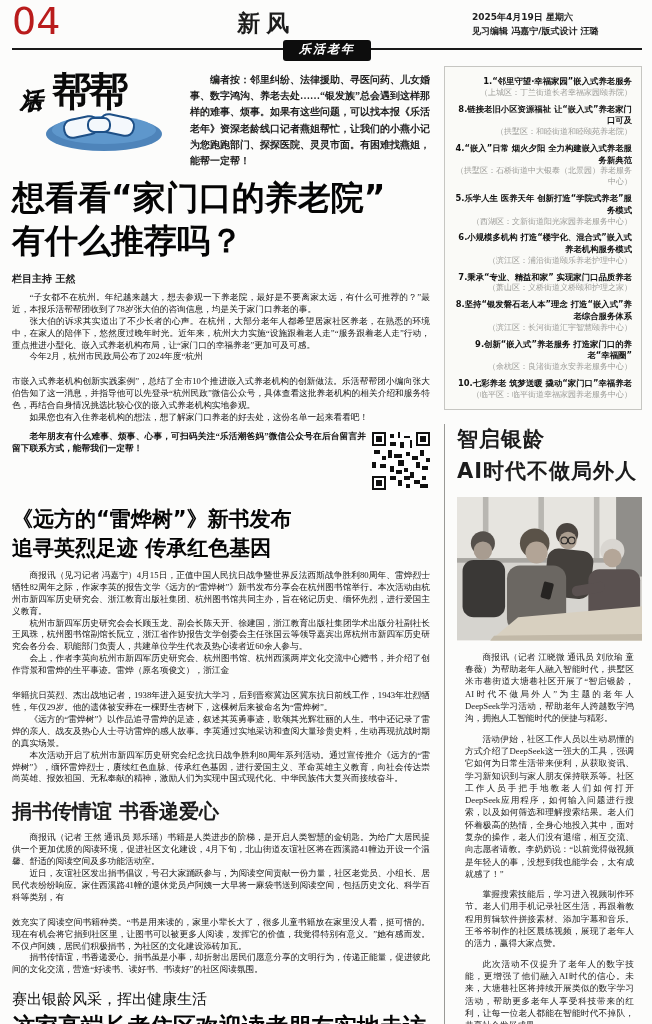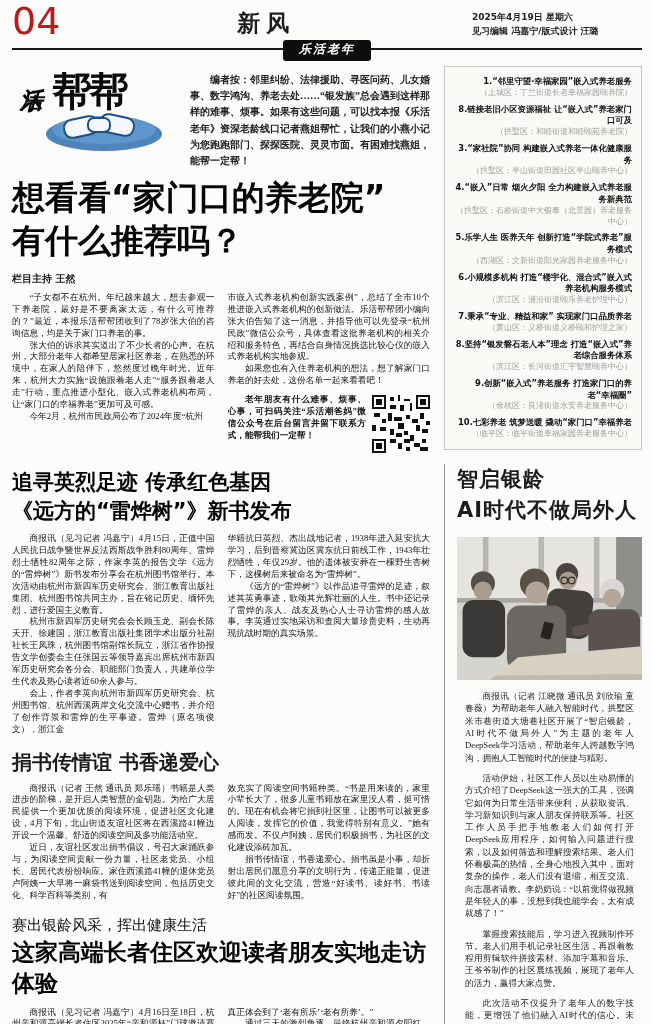--- a/index.html
+++ b/index.html
@@ -29,21 +29,21 @@
   .logo .lehuo{position:absolute;left:4px;top:2px;font-size:23px;font-weight:900;font-style:italic;
                line-height:1.25;color:#0a0a0a;text-shadow:1px 1px 0 #fff;}
   .logo svg{position:absolute;left:26px;top:30px;}
   .ednote{flex:1;font-size:10px;line-height:1.62;text-align:justify;font-weight:700;
           color:#222;text-indent:2em;padding-top:4px;}
   
   .h1{font-size:33px;font-weight:900;line-height:1.3;font-family:"DejaVu Sans",sans-serif;
       margin-top:8px;color:#050505;}
   .host{font-size:10px;font-weight:700;margin:9px 0 6px;font-family:"DejaVu Sans",sans-serif;}
   
-  .cols{display:flex;gap:13px;}
+  .cols{display:flex;gap:13px;flex-direction:column;}
   .col{flex:1;min-width:0;font-size:8.7px;line-height:11.9px;text-align:justify;color:#141414;}
   .col p{margin:0;text-indent:2em;}
   .col p.cont{text-indent:0;}
   .note{font-weight:700;margin-top:7px;overflow:hidden;text-indent:0 !important;}
   .note .txt{text-indent:2em;}
   .qr{float:right;margin:1px 0 2px 6px;}
   
   .h2a{font-size:21px;font-weight:900;line-height:1.38;font-family:"DejaVu Sans",sans-serif;
        margin:13px 0 7px;color:#050505;}
   .h3a{font-size:20px;font-weight:900;font-family:"DejaVu Sans",sans-serif;margin:13px 0 7px;}
@@ -160,32 +160,33 @@
                   <rect x="24" y="26" width="4" height="2"></rect>
                   <rect x="17" y="26" width="2" height="2"></rect>
               </g>
             </svg>
             <div class="txt">老年朋友有什么难事、烦事、心事，可扫码关注“乐活潮爸妈”微信公众号在后台留言并留下联系方式，能帮我们一定帮！</div>
           </div>
         </div>
       </div>
 
       <div class="h2a">
+        <div>《远方的“雷烨树”》新书发布</div>
         <div>追寻英烈足迹 传承红色基因</div>
-        <div>《远方的“雷烨树”》新书发布</div>
       </div>
       <div class="cols">
         <div class="col">
           <p>商报讯（见习记者 冯嘉宁）4月15日，正值中国人民抗日战争暨世界反法西斯战争胜利80周年、雷烨烈士牺牲82周年之际，作家李英的报告文学《远方的“雷烨树”》新书发布分享会在杭州图书馆举行。本次活动由杭州市新四军历史研究会、浙江教育出版社集团、杭州图书馆共同主办，旨在铭记历史、缅怀先烈，进行爱国主义教育。</p>
           <p>杭州市新四军历史研究会会长顾玉龙、副会长陈天开、徐建国，浙江教育出版社集团学术出版分社副社长王凤珠，杭州图书馆副馆长阮立，浙江省作协报告文学创委会主任张国云等领导嘉宾出席杭州市新四军历史研究会各分会、职能部门负责人，共建单位学生代表及热心读者近60余人参与。</p>
           <p>会上，作者李英向杭州市新四军历史研究会、杭州图书馆、杭州西溪两岸文化交流中心赠书，并介绍了创作背景和雷烨的生平事迹。雷烨（原名项俊文），浙江金</p>
         </div>
         <div class="col">
           <p class="cont">华籍抗日英烈、杰出战地记者，1938年进入延安抗大学习，后到晋察冀边区冀东抗日前线工作，1943年壮烈牺牲，年仅29岁。他的遗体被安葬在一棵野生杏树下，这棵树后来被命名为“雷烨树”。</p>
           <p>《远方的“雷烨树”》以作品追寻雷烨的足迹，叙述其英勇事迹，歌颂其光辉壮丽的人生。书中还记录了雷烨的亲人、战友及热心人士寻访雷烨的感人故事。李英通过实地采访和查阅大量珍贵史料，生动再现抗战时期的真实场景。</p>
+          <p>本次活动开启了杭州市新四军历史研究会纪念抗日战争胜利80周年系列活动。通过宣传推介《远方的“雷烨树”》，缅怀雷烨烈士，赓续红色血脉、传承红色基因，进行爱国主义、革命英雄主义教育，向社会传达崇尚英雄、报效祖国、无私奉献的精神，激励人们为实现中国式现代化、中华民族伟大复兴而接续奋斗。</p>
         </div>
       </div>
 
       <div class="h3a">捐书传情谊 书香递爱心</div>
       <div class="cols">
         <div class="col">
           <p>商报讯（记者 王然 通讯员 郑乐瑶）书籍是人类进步的阶梯，是开启人类智慧的金钥匙。为给广大居民提供一个更加优质的阅读环境，促进社区文化建设，4月下旬，北山街道友谊社区将在西溪路41幢边开设一个温馨、舒适的阅读空间及多功能活动室。</p>
           <p>近日，友谊社区发出捐书倡议，号召大家踊跃参与，为阅读空间贡献一份力量，社区老党员、小组长、居民代表纷纷响应。家住西溪路41幢的退休党员卢阿姨一大早将一麻袋书送到阅读空间，包括历史文化、科学百科等类别，有</p>
         </div>
         <div class="col">
@@ -211,24 +212,20 @@
     <div class="right">
 
       <div class="listbox">
         <div>
           <div class="li-t">1.“邻里守望·幸福家园”嵌入式养老服务</div>
           <div class="li-d">（上城区：丁兰街道长者幸福家园颐养院）</div>
         </div>
         <div>
           <div class="li-t">8.链接老旧小区资源福祉 让“嵌入式”养老家门口可及</div>
           <div class="li-d">（拱墅区：和睦街道和睦颐苑养老院）</div>
-        </div>
-        <div>
-          <div class="li-t">3.“家社院”协同 构建嵌入式养老一体化健康服务</div>
-          <div class="li-d">（拱墅区：半山街道田园社区半山颐养中心）</div>
         </div>
         <div>
           <div class="li-t">4.“嵌入”日常 烟火夕阳 全力构建嵌入式养老服务新典范</div>
           <div class="li-d">（拱墅区：石桥街道中大银泰（北景园）养老服务中心）</div>
         </div>
         <div>
           <div class="li-t">5.乐学人生 医养天年 创新打造“学院式养老”服务模式</div>
           <div class="li-d">（西湖区：文新街道阳光家园养老服务中心）</div>
         </div>
         <div>

